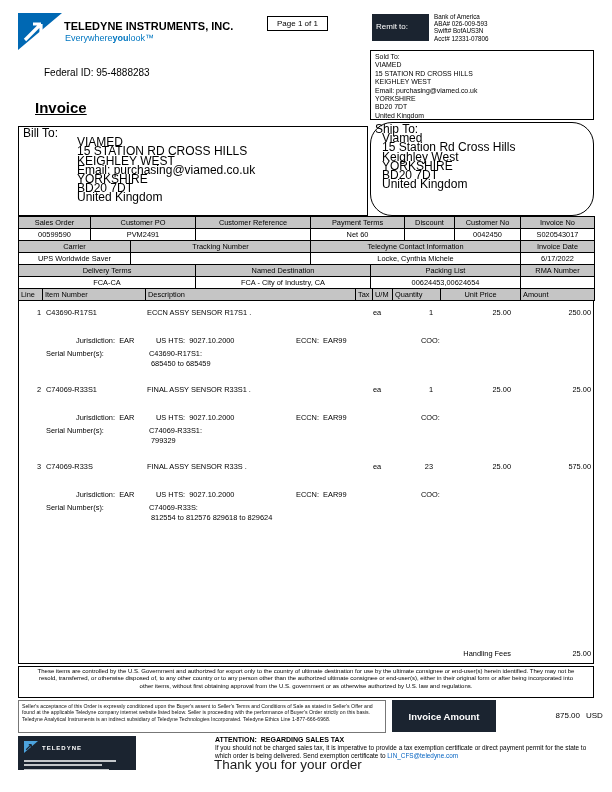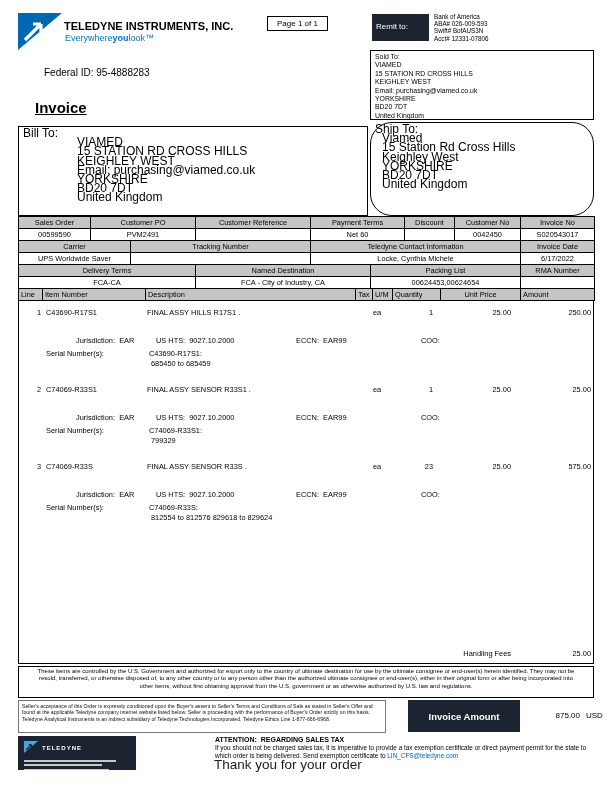--- a/index.html
+++ b/index.html
@@ -51,21 +51,21 @@
   .r2 { margin-top:18px; }
   .r3 { margin-top:3px; }
   .j1 { left:57px; } .j2 { left:137px; } .j3 { left:277px; } .j4 { left:402px; }
   .s-label { left:27px; } .s-name { left:130px;text-align:center; } .s-range { left:132px; }
   .handling { position:absolute; left:0; bottom:4px; width:100%; height:10px; font-size:7.4px; }
   .handling span { position:absolute; }
 
   
   .exportbox { left:18px; top:666px; width:576px; height:32px; border:1px solid #000; font-size:6px; line-height:7.3px; text-align:center; padding:1px 14px; }
   .acceptbox { left:18px; top:700px; width:368px; height:33px; border:1px solid #777; font-size:5.2px; line-height:6.4px; padding:2px 3px; color:#111; }
-  .invamtbox { left:408px; top:700px; width:112px; height:32px; background:#1b2430; color:#fff; display:flex; align-items:center; justify-content:center; font-size:9.5px; font-weight:bold; }
+  .invamtbox { left:392px; top:700px; width:104px; height:32px; background:#1b2430; color:#fff; display:flex; align-items:center; justify-content:center; font-size:9.5px; font-weight:bold; }
   .amtval { left:524px; top:711px; width:56px; text-align:right; font-size:8px; }
   .amtcur { left:586px; top:711px; font-size:8px; }
 
   .minilogo { left:18px; top:736px; width:118px; height:34px; background:#1b2430; color:#fff; padding:3px 6px; }
   .minilogo .mrow { display:flex; align-items:center; gap:4px; }
   .minilogo .brand { font-size:6px; font-weight:bold; letter-spacing:1px; }
   .minilogo .tl { height:2px; background:rgba(255,255,255,.75); margin-top:2.5px; }
 
   .attention { left:215px; top:736px; width:382px; }
   .att-title { font-size:7px; font-weight:bold; white-space:pre-wrap; }
@@ -236,21 +236,21 @@
     </tr>
   </tbody>
     </table>
 
   <div class="abs itemsbody">
 
     <div class="item">
       <div class="row">
         <span class="c-line">1</span>
         <span class="c-item">C43690-R17S1</span>
-        <span class="c-desc">FINAL ASSY HILLS R17S1 .</span>
+        <span class="c-desc">ECCN ASSY SENSOR R17S1 .</span>
         <span class="c-um">ea</span>
         <span class="c-qty">1</span>
         <span class="c-price">25.00</span>
         <span class="c-amt">250.00</span>
       </div>
       <div class="row r2">
         <span class="j1">Jurisdiction:  EAR</span>
         <span class="j2">US HTS:  9027.10.2000</span>
         <span class="j3">ECCN:  EAR99</span>
         <span class="j4">COO:</span>

